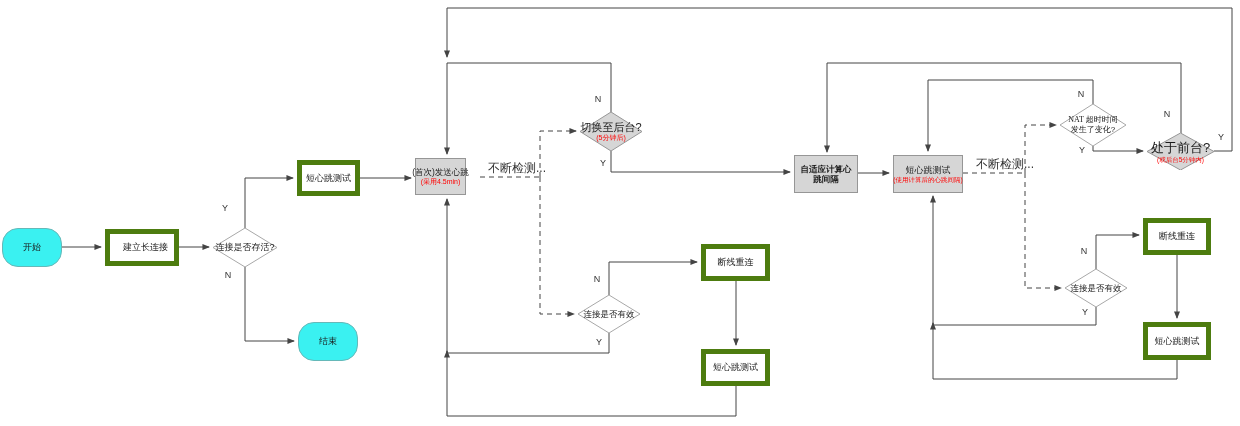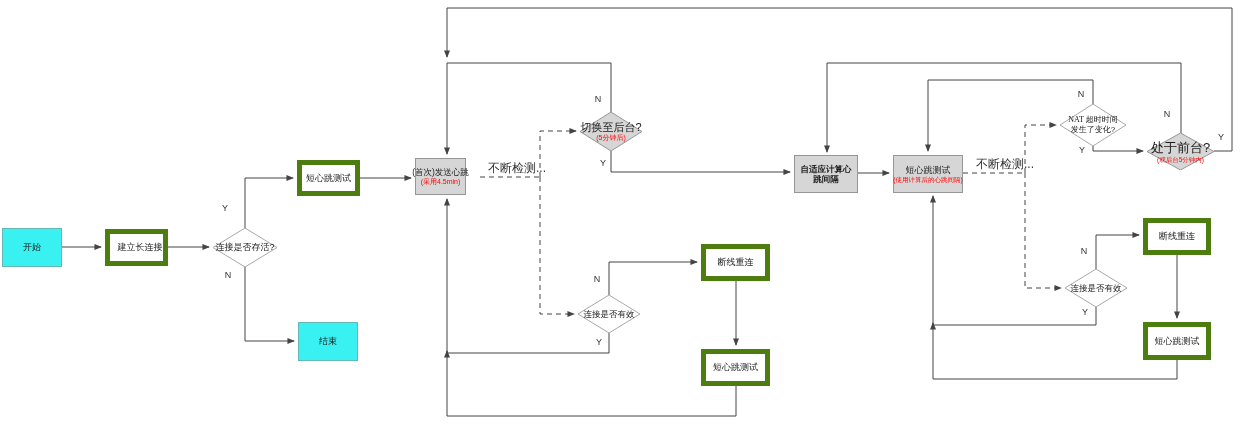--- a/index.html
+++ b/index.html
@@ -9,21 +9,21 @@
   }
   #edge-layer{position:absolute;left:0;top:0;width:1240px;height:426px;}
   .edge{fill:none;stroke:#444444;stroke-width:1;stroke-linejoin:round;}
   .edge.dashed{stroke-dasharray:5,4;}
   .node{
     position:absolute;display:flex;flex-direction:column;align-items:center;justify-content:center;
     text-align:center;font-size:9px;line-height:1.2;box-sizing:border-box;
   }
   .rect{background:#ffffff;border:5px solid #4d7c0f;}
   .gray{background:#d6d6d6;border:1px solid #969696;}
-  .terminal{background:#3af1f1;border:1px solid #66b8b8;border-radius:0;}
+  .terminal{background:#3af1f1;border:1px solid #66b8b8;border-radius:16px;}
   .diamond{background:transparent;border:none;}
   .diamond .shape{position:absolute;left:0;top:0;width:100%;height:100%;}
   .diamond .shape polygon{fill:#ffffff;stroke:#a8a8a8;vector-effect:non-scaling-stroke;}
   .diamond.gray-d .shape polygon{fill:#d6d6d6;stroke:#969696;}
   .diamond .txt{position:relative;z-index:1;}
   .note{display:block;color:#ff0000;font-size:7px;line-height:1.15;white-space:nowrap;}
   .edge-lbl{position:absolute;font-size:9px;color:#333333;transform:translate(-50%,-50%);}
   .detect{position:absolute;font-size:12px;color:#333333;white-space:nowrap;}
   .nowrap{white-space:nowrap;}
 </style>
@@ -63,21 +63,21 @@
     <path class="edge dashed" d="M540 177 V314 H574" marker-end="url(#arr)"></path>
     <path class="edge dashed" d="M963 173 H1025"></path>
     <path class="edge dashed" d="M1025 173 V125 H1056" marker-end="url(#arr)"></path>
     <path class="edge dashed" d="M1025 173 V288 H1061" marker-end="url(#arr)"></path>
   </svg>
 
   <div class="node terminal" style="left:2px;top:228px;width:60px;height:39px;">
     <span>开始</span>
   </div>
 
-  <div class="node rect" style="left:105px;top:229px;width:63px;height:37px;padding-left:7px;">
+  <div class="node rect" style="left:105px;top:229px;width:74px;height:37px;padding-left:7px;">
     <span class="nowrap">建立长连接</span>
   </div>
 
   <div class="node diamond" style="left:213px;top:228px;width:64px;height:39px;">
     <svg class="shape" viewBox="0 0 100 100" preserveAspectRatio="none">
         <polygon points="0,50 50,0 100,50 50,100"></polygon>
       </svg>
     <span class="txt nowrap">连接是否存活?</span>
   </div>
 

